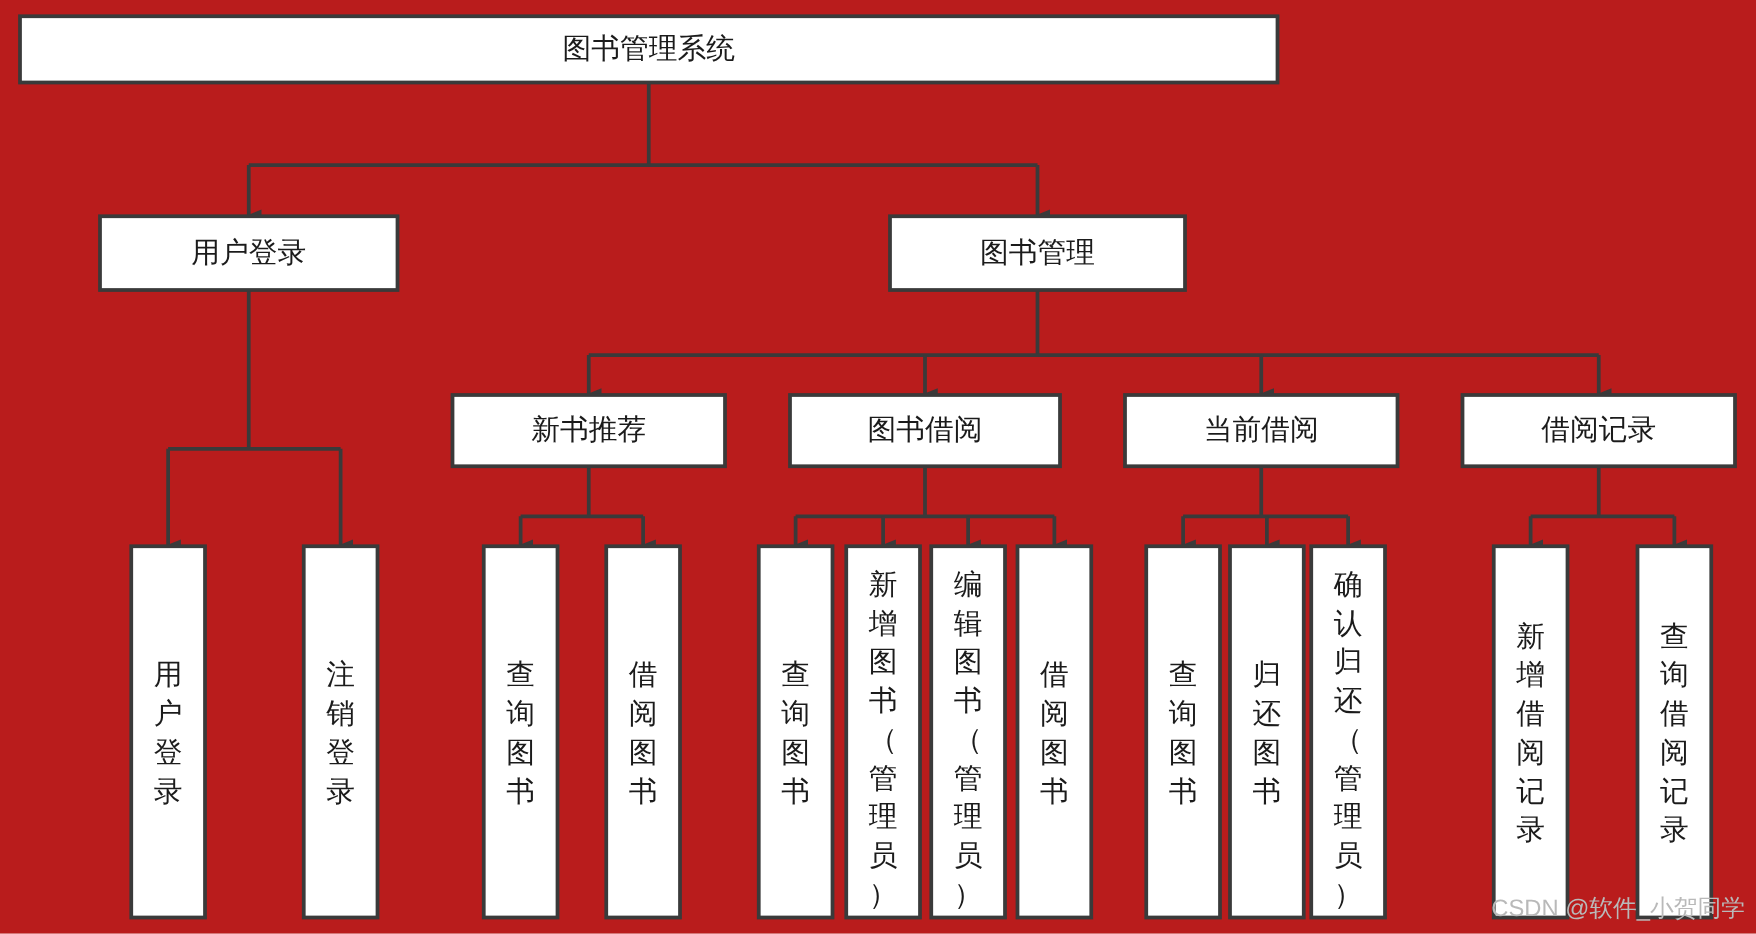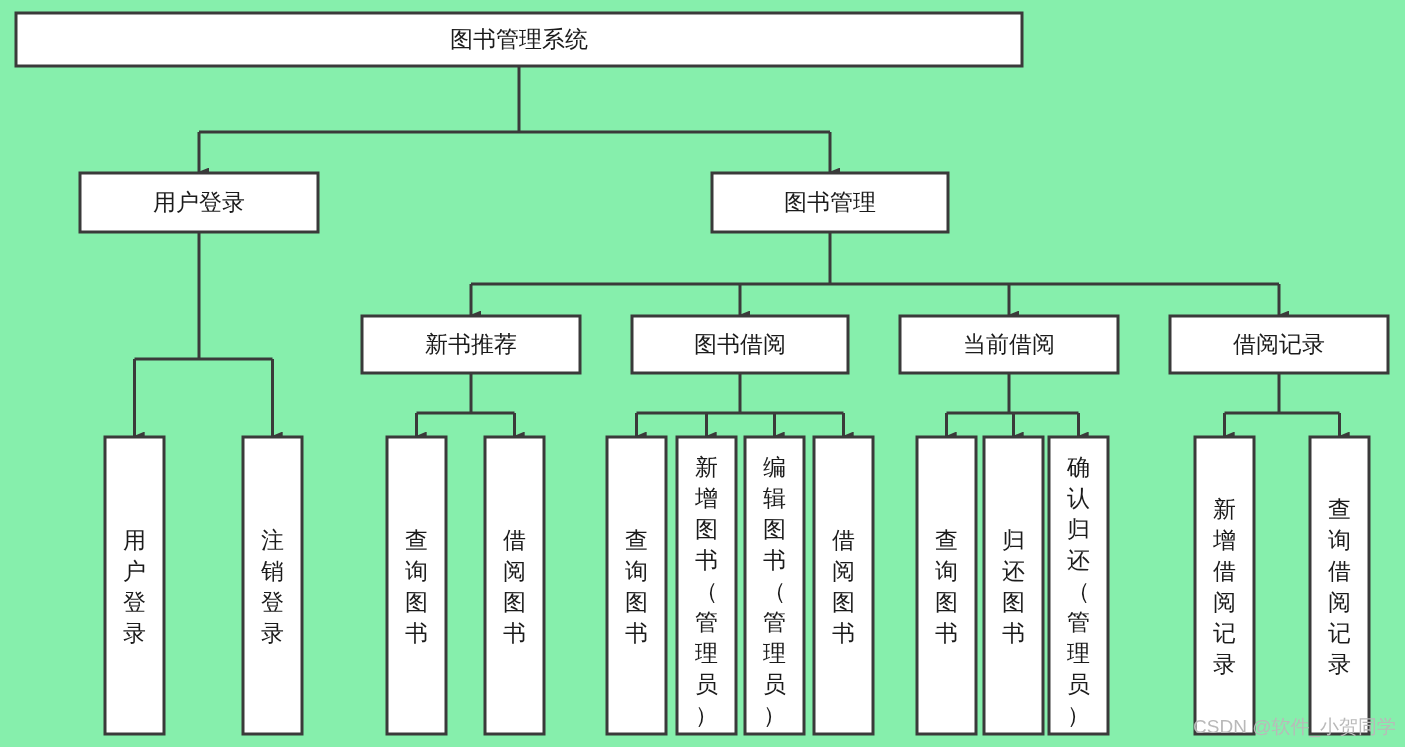--- a/index.html
+++ b/index.html
@@ -7,21 +7,21 @@
     padding: 0;
     background: #ffffff;
   }
   body {
     font-family: "Liberation Sans", "DejaVu Sans", sans-serif;
   }
   #diagram-root {
     position: relative;
     width: 1405px;
     height: 747px;
-    background: #86efac;
+    background: #b91c1c;
     overflow: hidden;
   }
   svg.flow-canvas {
     position: absolute;
     left: 0;
     top: 0;
     width: 1405px;
     height: 747px;
     display: block;
   }

